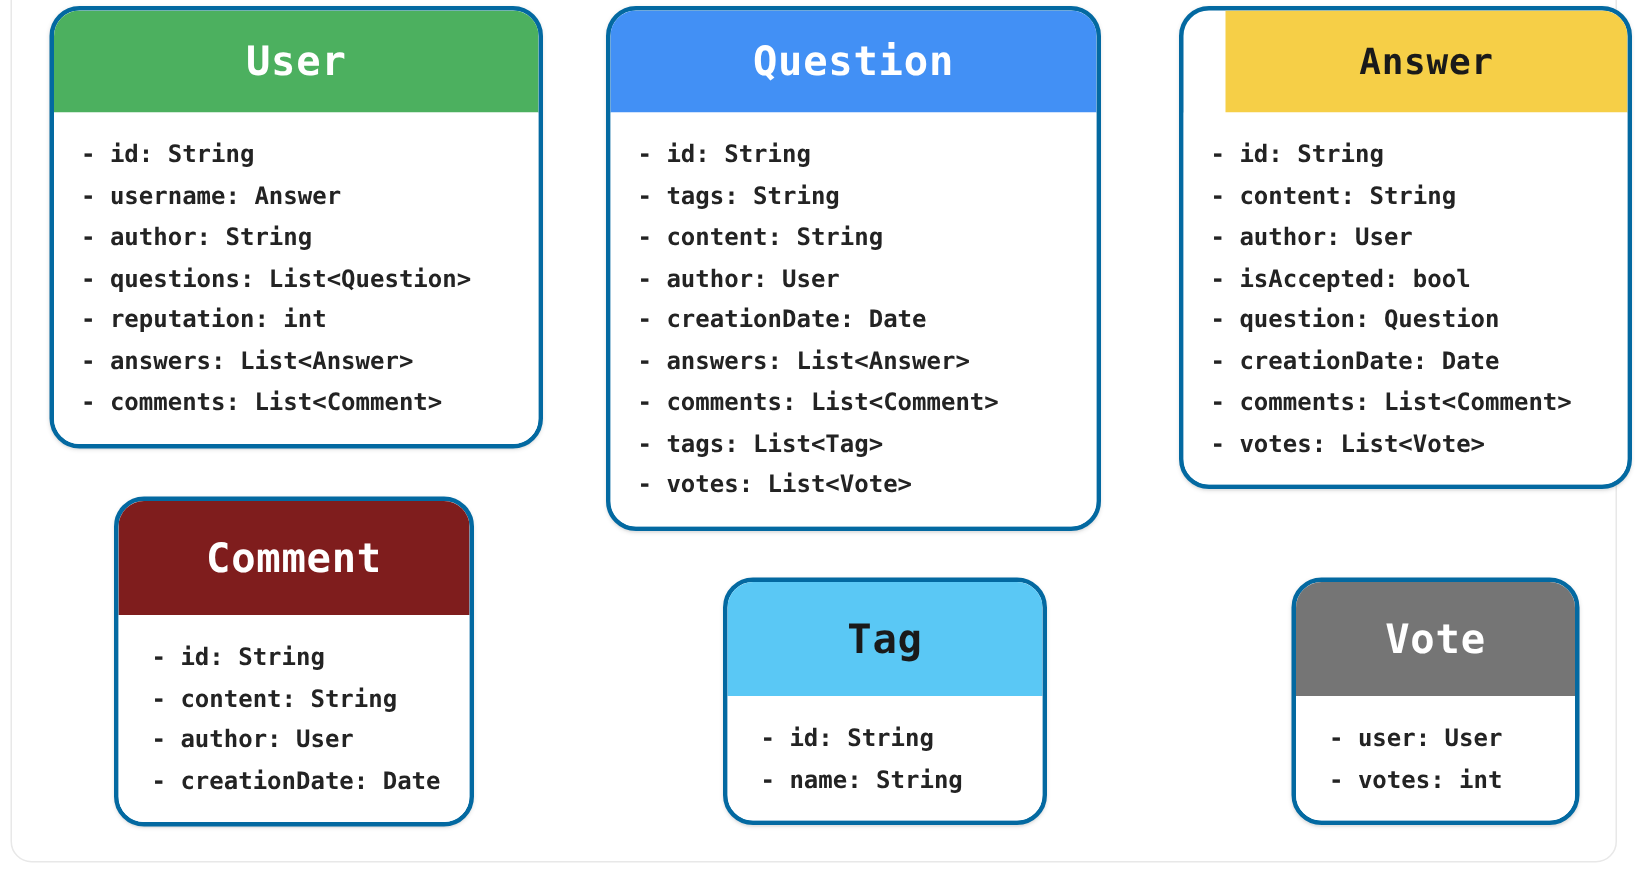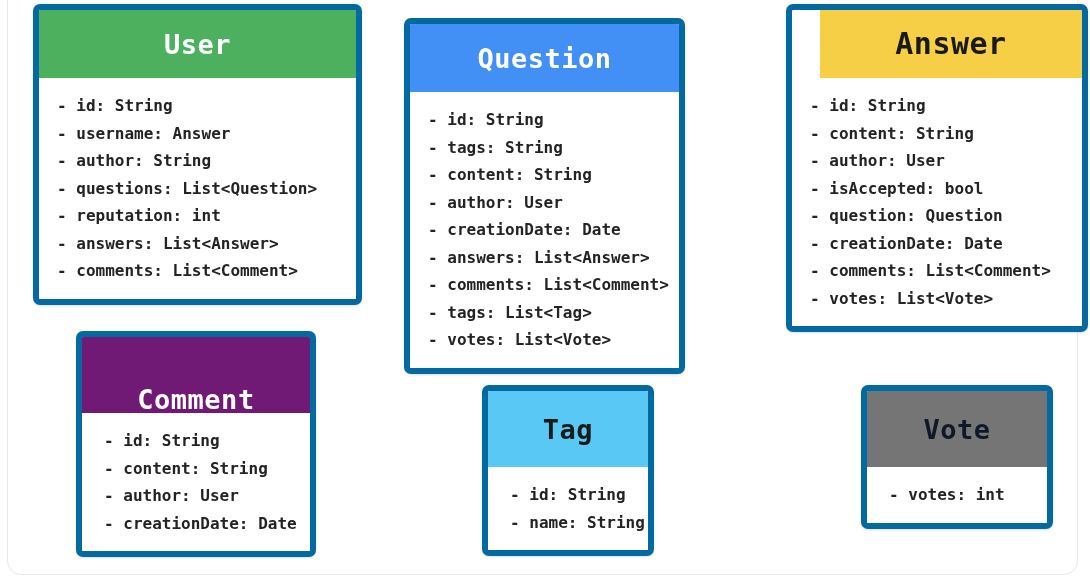--- a/index.html
+++ b/index.html
@@ -30,22 +30,22 @@
     height: 589px;
     background: #ffffff;
     border: 1px solid #e8e8e8;
     border-radius: 14px;
     box-sizing: border-box;
   }
 
   .uml-card {
     position: absolute;
     background: #ffffff;
-    border: 6px solid #0369a1;
-    border-radius: 7px;
+    border: 3px solid #0369a1;
+    border-radius: 20px;
     box-shadow: 0 1px 3px rgba(0,0,0,0.10), 0 1px 1px rgba(0,0,0,0.04);
     overflow: hidden;
     box-sizing: border-box;
   }
 
   .uml-header {
     height: 68px;
     display: flex;
     align-items: center;
     justify-content: center;
@@ -67,35 +67,35 @@
     font-weight: bold;
     font-size: 16px;
     color: #232323;
     line-height: 27.5px;
     white-space: pre;
     padding-left: 18px;
   }
 
   
   #card-user     { left: 25px;  top: 17px;  width: 329px; }
-  #card-question { left: 396px; top: 31px;  width: 281px; }
+  #card-question { left: 396px; top: 17px;  width: 330px; }
   #card-answer   { left: 778px; top: 17px;  width: 302px; }
   #card-comment  { left: 68px;  top: 344px; width: 240px; }
-  #card-tag      { left: 474px; top: 398px; width: 172px; }
+  #card-tag      { left: 474px; top: 398px; width: 216px; }
   #card-vote     { left: 853px; top: 398px; width: 192px; }
 
   #card-comment .uml-field,
   #card-tag     .uml-field,
   #card-vote    .uml-field { padding-left: 22px; }
 
   #card-comment .uml-header,
   #card-tag     .uml-header,
   #card-vote    .uml-header { height: 76px; }
 
-  #card-answer .uml-header { font-size: 30px; margin-left: 28px; }
+  #card-answer .uml-header { font-size: 24px; margin-left: 28px; }
 </style>
 </head>
 <body>
 
 <div id="canvas">
   <div id="diagram-panel" style="background: rgb(255, 255, 255); border-color: rgb(232, 232, 232);">
 
     <div class="uml-card" id="card-user">
       <div class="uml-header" style="background: rgb(76, 176, 95); color: rgb(255, 255, 255);">
         <span>User</span>
@@ -138,21 +138,21 @@
         <div class="uml-field">- author: User</div>
         <div class="uml-field">- isAccepted: bool</div>
         <div class="uml-field">- question: Question</div>
         <div class="uml-field">- creationDate: Date</div>
         <div class="uml-field">- comments: List&lt;Comment&gt;</div>
         <div class="uml-field">- votes: List&lt;Vote&gt;</div>
       </div>
     </div>
 
     <div class="uml-card" id="card-comment">
-      <div class="uml-header" style="background: #701a75; color: rgb(255, 255, 255); align-items: flex-end;">
+      <div class="uml-header" style="background: #7f1d1d; color: rgb(255, 255, 255);">
         <span>Comment</span>
       </div>
       <div class="uml-body">
         <div class="uml-field">- id: String</div>
         <div class="uml-field">- content: String</div>
         <div class="uml-field">- author: User</div>
         <div class="uml-field">- creationDate: Date</div>
       </div>
     </div>
 
@@ -160,22 +160,23 @@
       <div class="uml-header" style="background: rgb(90, 200, 245); color: rgb(26, 26, 26);">
         <span>Tag</span>
       </div>
       <div class="uml-body">
         <div class="uml-field">- id: String</div>
         <div class="uml-field">- name: String</div>
       </div>
     </div>
 
     <div class="uml-card" id="card-vote">
-      <div class="uml-header" style="background: rgb(117, 117, 117); color: #0f172a; text-align: center;">
+      <div class="uml-header" style="background: rgb(117, 117, 117); color: #ffffff; text-align: center;">
         <span>Vote</span>
       </div>
       <div class="uml-body">
+        <div class="uml-field">- user: User</div>
         <div class="uml-field">- votes: int</div>
       </div>
     </div>
 
   </div>
 </div>
 
 </body></html>

